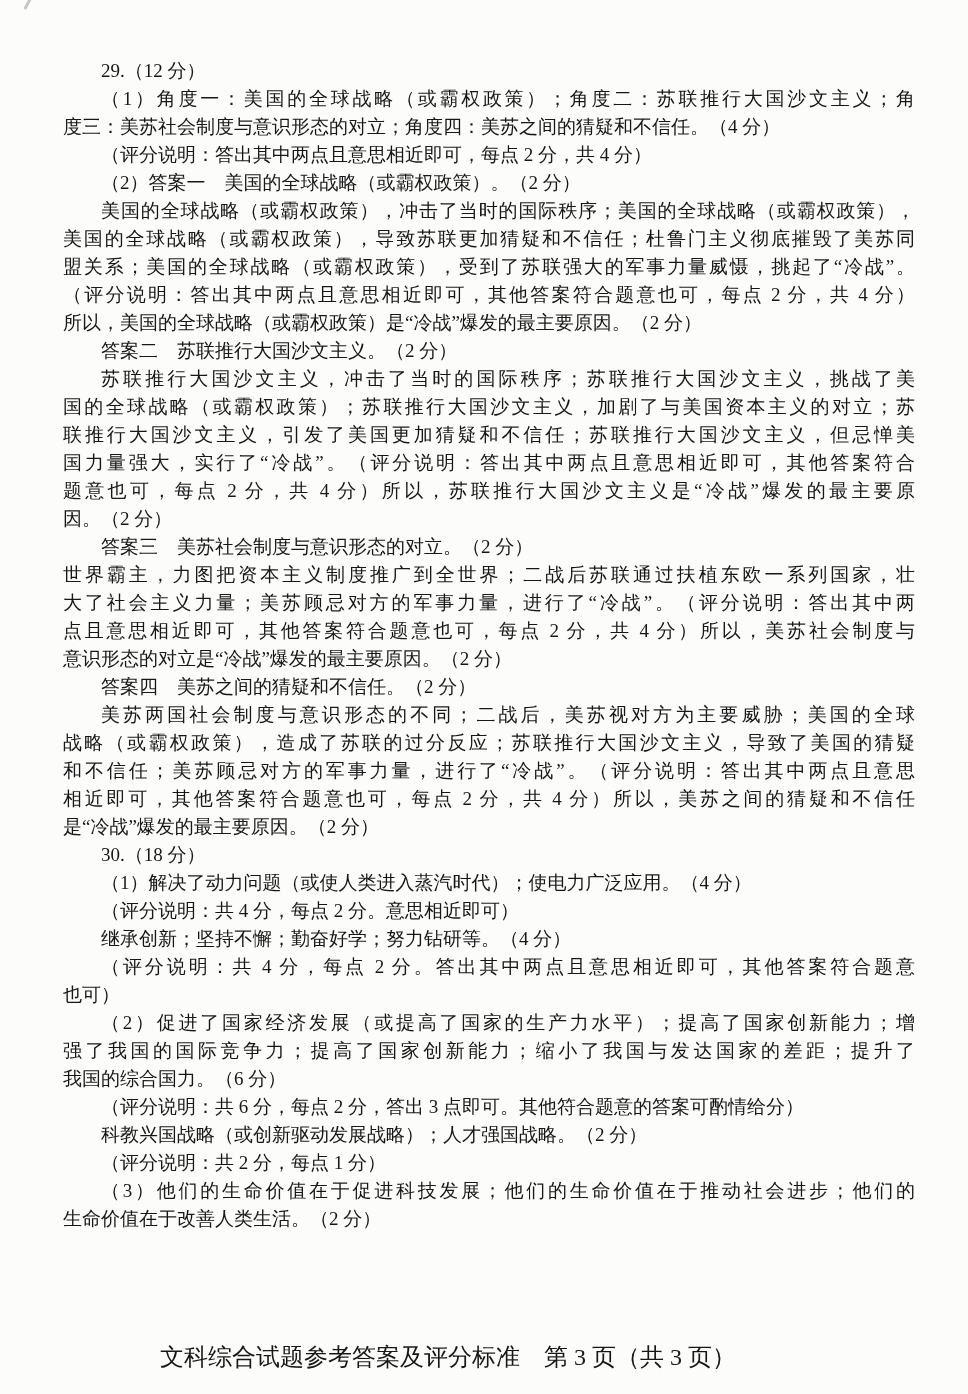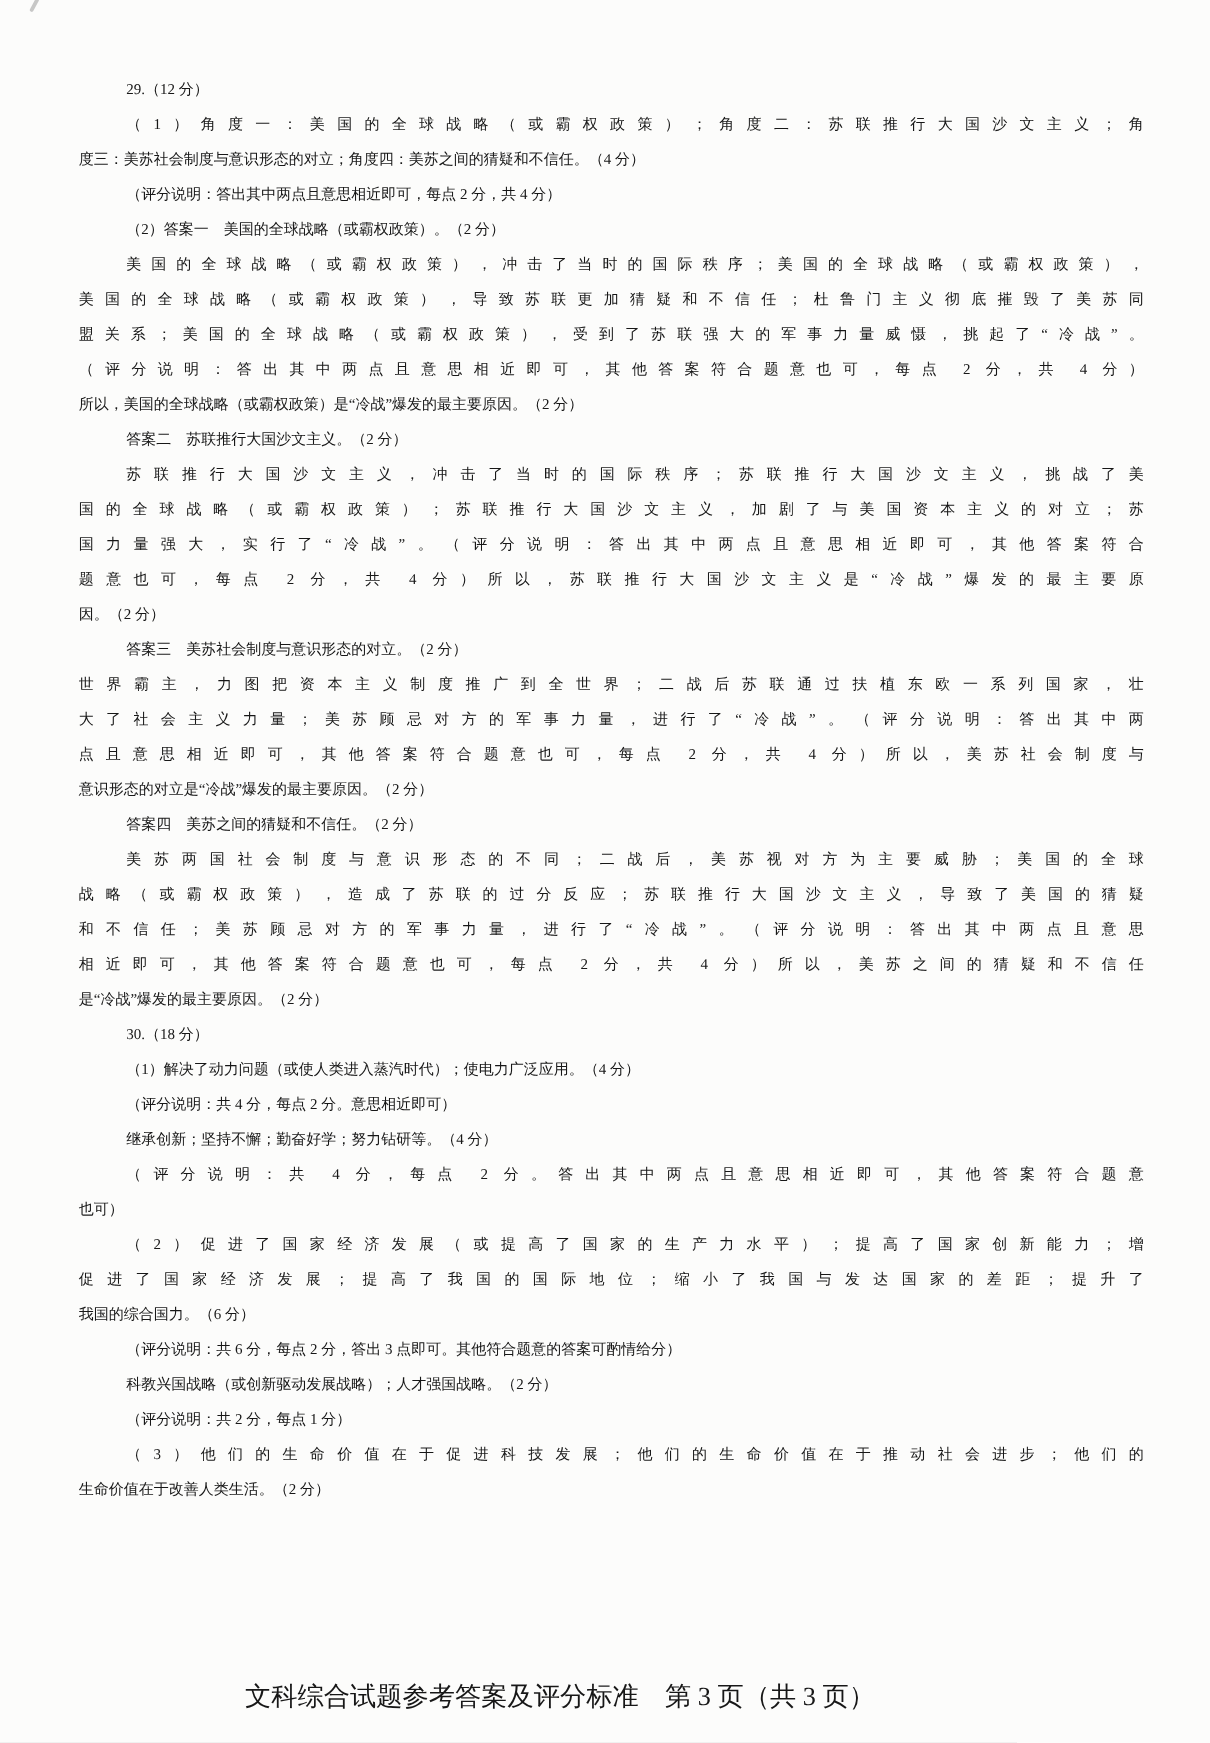--- a/index.html
+++ b/index.html
@@ -31,40 +31,40 @@
   }
   .content {
     position: absolute;
     left: 63px;
     top: 57px;
     width: 852px;
   }
   .line {
     height: 28px;
     line-height: 28px;
-    font-size: 12px;
+    font-size: 19px;
     overflow: visible;
     text-align: left;
   }
   .line.indent {
     padding-left: 38px;
   }
   .line.just {
     text-align: justify;
     text-align-last: justify;
   }
   .footer {
     position: absolute;
     left: 0;
     top: 1342px;
     width: 896px;
     height: 30px;
     line-height: 30px;
     text-align: center;
-    font-size: 21px;
+    font-size: 24px;
   }
 </style>
 </head>
 <body>
 
 <div class="page" style="background: rgb(252, 252, 251); color: rgb(23, 23, 23);">
   <div class="scan-smudge"></div>
   <div class="content" id="content">
       <div class="line indent">29.（12 分）</div>
       <div class="line indent just">（1）角度一：美国的全球战略（或霸权政策）；角度二：苏联推行大国沙文主义；角</div>
@@ -72,20 +72,21 @@
       <div class="line indent">（评分说明：答出其中两点且意思相近即可，每点 2 分，共 4 分）</div>
       <div class="line indent">（2）答案一　美国的全球战略（或霸权政策）。（2 分）</div>
       <div class="line indent just">美国的全球战略（或霸权政策），冲击了当时的国际秩序；美国的全球战略（或霸权政策），</div>
       <div class="line just">美国的全球战略（或霸权政策），导致苏联更加猜疑和不信任；杜鲁门主义彻底摧毁了美苏同</div>
       <div class="line just">盟关系；美国的全球战略（或霸权政策），受到了苏联强大的军事力量威慑，挑起了“冷战”。</div>
       <div class="line just">（评分说明：答出其中两点且意思相近即可，其他答案符合题意也可，每点 2 分，共 4 分）</div>
       <div class="line">所以，美国的全球战略（或霸权政策）是“冷战”爆发的最主要原因。（2 分）</div>
       <div class="line indent">答案二　苏联推行大国沙文主义。（2 分）</div>
       <div class="line indent just">苏联推行大国沙文主义，冲击了当时的国际秩序；苏联推行大国沙文主义，挑战了美</div>
       <div class="line just">国的全球战略（或霸权政策）；苏联推行大国沙文主义，加剧了与美国资本主义的对立；苏</div>
+      <div class="line just">联推行大国沙文主义，引发了美国更加猜疑和不信任；苏联推行大国沙文主义，但忌惮美</div>
       <div class="line just">国力量强大，实行了“冷战”。（评分说明：答出其中两点且意思相近即可，其他答案符合</div>
       <div class="line just">题意也可，每点 2 分，共 4 分）所以，苏联推行大国沙文主义是“冷战”爆发的最主要原</div>
       <div class="line">因。（2 分）</div>
       <div class="line indent">答案三　美苏社会制度与意识形态的对立。（2 分）</div>
       <div class="line just">世界霸主，力图把资本主义制度推广到全世界；二战后苏联通过扶植东欧一系列国家，壮</div>
       <div class="line just">大了社会主义力量；美苏顾忌对方的军事力量，进行了“冷战”。（评分说明：答出其中两</div>
       <div class="line just">点且意思相近即可，其他答案符合题意也可，每点 2 分，共 4 分）所以，美苏社会制度与</div>
       <div class="line">意识形态的对立是“冷战”爆发的最主要原因。（2 分）</div>
       <div class="line indent">答案四　美苏之间的猜疑和不信任。（2 分）</div>
       <div class="line indent just">美苏两国社会制度与意识形态的不同；二战后，美苏视对方为主要威胁；美国的全球</div>
@@ -93,21 +94,21 @@
       <div class="line just">和不信任；美苏顾忌对方的军事力量，进行了“冷战”。（评分说明：答出其中两点且意思</div>
       <div class="line just">相近即可，其他答案符合题意也可，每点 2 分，共 4 分）所以，美苏之间的猜疑和不信任</div>
       <div class="line">是“冷战”爆发的最主要原因。（2 分）</div>
       <div class="line indent">30.（18 分）</div>
       <div class="line indent">（1）解决了动力问题（或使人类进入蒸汽时代）；使电力广泛应用。（4 分）</div>
       <div class="line indent">（评分说明：共 4 分，每点 2 分。意思相近即可）</div>
       <div class="line indent">继承创新；坚持不懈；勤奋好学；努力钻研等。（4 分）</div>
       <div class="line indent just">（评分说明：共 4 分，每点 2 分。答出其中两点且意思相近即可，其他答案符合题意</div>
       <div class="line">也可）</div>
       <div class="line indent just">（2）促进了国家经济发展（或提高了国家的生产力水平）；提高了国家创新能力；增</div>
-      <div class="line just">促进了国家经济发展；提高了我国的国际地位；缩小了我国与发达国家的差距；提升了</div>
+      <div class="line just">强了我国的国际竞争力；提高了国家创新能力；缩小了我国与发达国家的差距；提升了</div>
       <div class="line">我国的综合国力。（6 分）</div>
       <div class="line indent">（评分说明：共 6 分，每点 2 分，答出 3 点即可。其他符合题意的答案可酌情给分）</div>
       <div class="line indent">科教兴国战略（或创新驱动发展战略）；人才强国战略。（2 分）</div>
       <div class="line indent">（评分说明：共 2 分，每点 1 分）</div>
       <div class="line indent just">（3）他们的生命价值在于促进科技发展；他们的生命价值在于推动社会进步；他们的</div>
       <div class="line">生命价值在于改善人类生活。（2 分）</div>
     </div>
   <div class="footer">
     <span>文科综合试题参考答案及评分标准　第 3 页（共 3 页）</span>
   </div>

